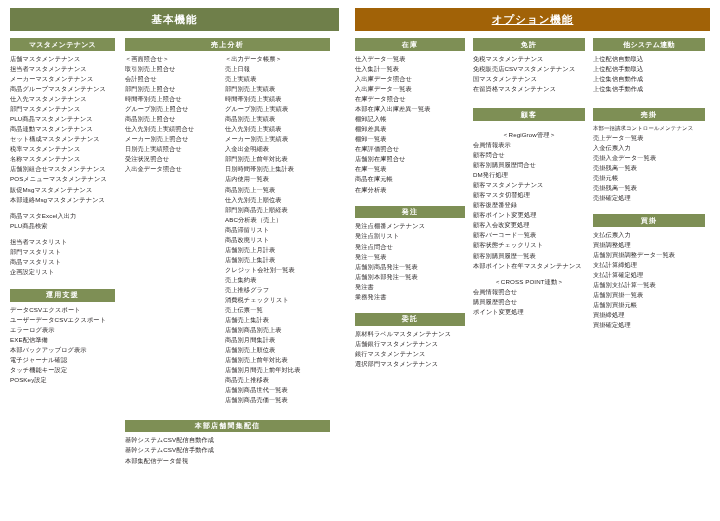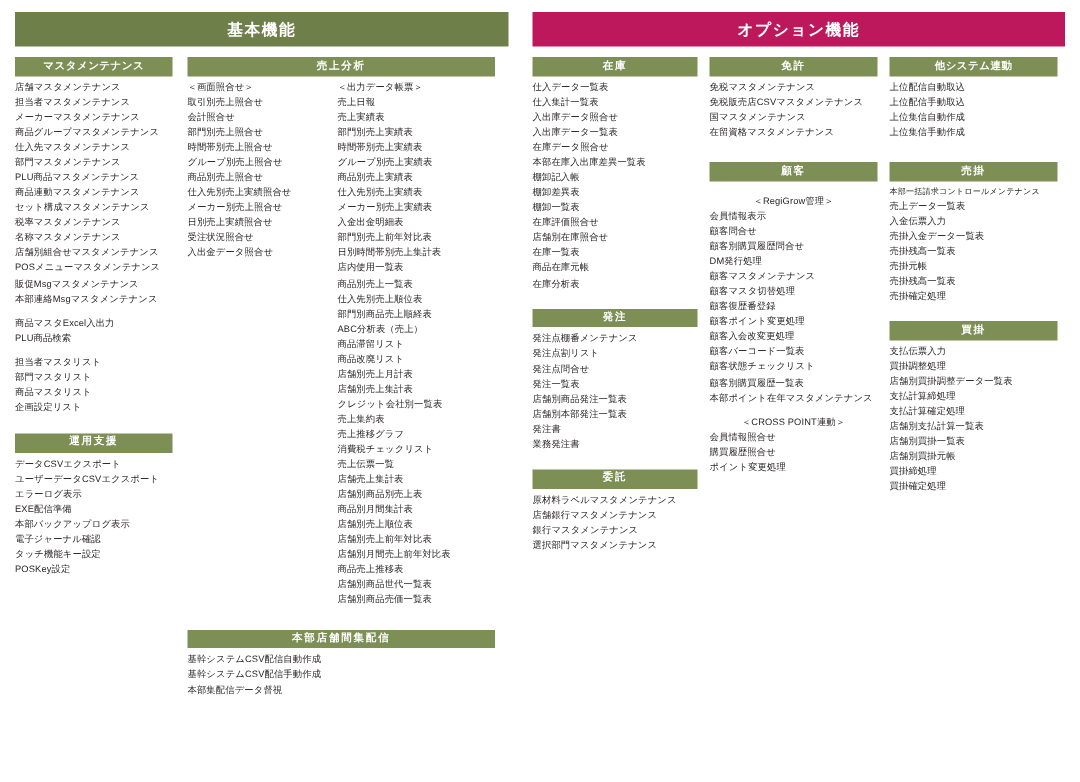--- a/index.html
+++ b/index.html
@@ -31,21 +31,21 @@
   .banner {
     color: #ffffff;
     text-align: center;
     font-size: 10.5px;
     font-weight: bold;
     letter-spacing: 1px;
     padding: 5px 0 4px 0;
     margin-bottom: 7px;
   }
   .banner-basic { background: #6f7f4a; }
-  .banner-option { background: #be185d; }
+  .banner-option { background: #a16207; text-decoration: underline; }
 
   .sec-head {
     background: #7e8f55;
     color: #ffffff;
     font-size: 7px;
     font-weight: bold;
     text-align: center;
     padding: 2.5px 2px 2px 2px;
     margin-bottom: 3px;
     letter-spacing: 0.3px;

